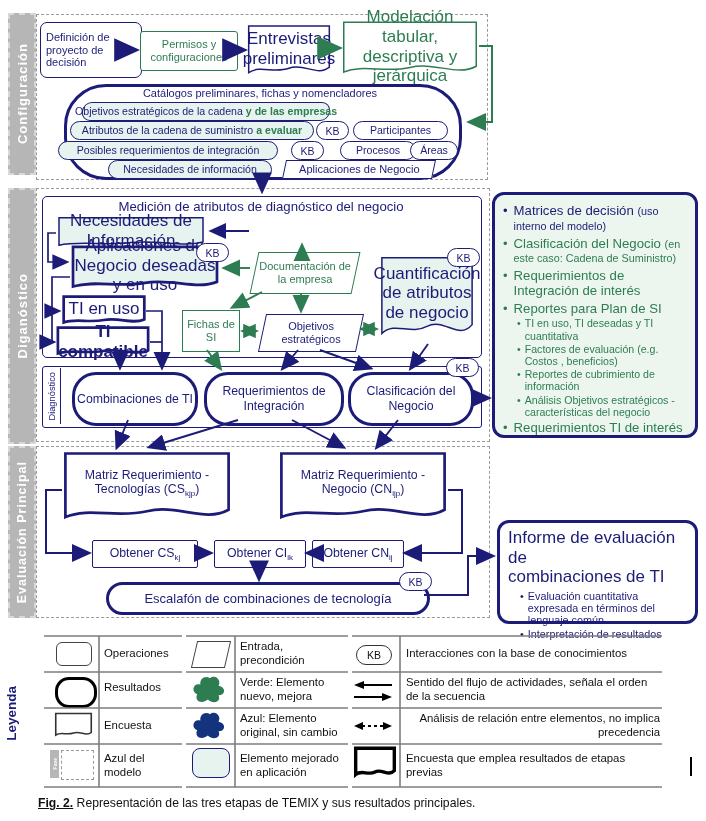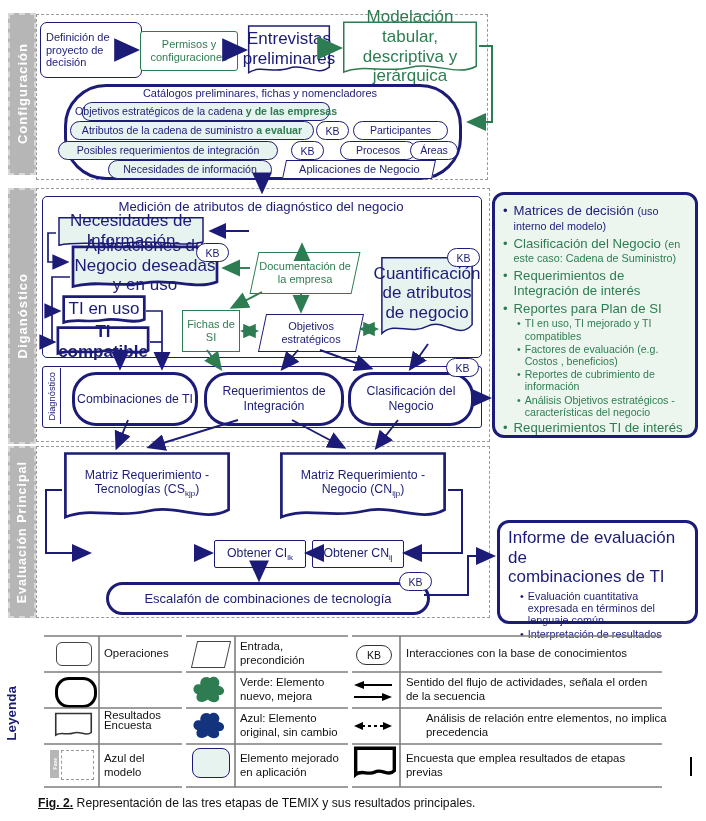--- a/index.html
+++ b/index.html
@@ -198,21 +198,21 @@
     <div class="sb-row green">
         <span class="sb-dot">•</span>
       <span class="sb-main">Requerimientos de Integración de interés</span>
       </div>
     <div class="sb-row green" style="margin-bottom:0;">
         <span class="sb-dot">•</span>
       <span class="sb-main">Reportes para Plan de SI</span>
       </div>
     <div class="sb-sub">
         <span>•</span>
-        <span>TI en uso, TI mejorado y TI compatibles</span>
+        <span>TI en uso, TI deseadas y TI cuantitativa</span>
       </div>
     <div class="sb-sub">
         <span>•</span>
         <span>Factores de evaluación  (e.g. Costos , beneficios)</span>
       </div>
     <div class="sb-sub">
         <span>•</span>
         <span>Reportes de cubrimiento de información</span>
       </div>
     <div class="sb-sub">
@@ -242,20 +242,23 @@
   <div class="shape" style="left:278px;top:452px;width:170px;height:74px;">
     <svg viewBox="0 0 100 100" preserveAspectRatio="none">
         <path class="doc-nt" d="M2,2 H98 V78 C84,96 68,70 50,80 C32,90 16,74 2,88 Z"></path>
       </svg>
     <span class="lbl navy" style="font-size:12.3px;bottom:12px;">
       <span><span>Matriz Requerimiento -</span><br>
       <span>Negocio (CN</span><sub>ijp</sub><span>)</span></span>
     </span>
   </div>
 
+  <div class="box" style="left:92px;top:540px;width:104px;height:26px;font-size:12.3px;border-radius:2px;">
+    <span><span>Obtener CS</span><sub>kj</sub></span>
+  </div>
   <div class="box" style="left:214px;top:540px;width:90px;height:26px;font-size:12.3px;border-radius:2px;">
     <span><span>Obtener CI</span><sub>ik</sub></span>
   </div>
   <div class="box" style="left:312px;top:540px;width:90px;height:26px;font-size:12.3px;border-radius:2px;">
     <span><span>Obtener CN</span><sub>ij</sub></span>
   </div>
 
   <div class="result" style="left:106px;top:582px;width:318px;height:27px;border-radius:999px;font-size:13px;">
     <span>Escalafón de combinaciones de tecnología</span>
   </div>
@@ -286,21 +289,21 @@
     <svg viewBox="0 0 100 100" preserveAspectRatio="none">
         <path d="M2,2 H98 V78 C84,96 68,70 50,80 C32,90 16,74 2,88 Z" fill="#fff" stroke="#333" stroke-width="1.6" vector-effect="non-scaling-stroke"></path>
       </svg>
   </div>
   <div class="abs" style="left:50px;top:750px;width:9px;height:28px;background:#b6b6b6;display:flex;align-items:center;justify-content:center;">
     <span style="writing-mode:vertical-rl;transform:rotate(180deg);font-size:5px;color:#fff;font-weight:bold;">Fase</span>
   </div>
   <div class="abs" style="left:61px;top:750px;width:31px;height:28px;border:1px dashed #999;"></div>
 
   <div class="leg-txt" style="left:104px;top:636px;width:78px;height:36px;">Operaciones</div>
-  <div class="leg-txt" style="left:104px;top:700px;width:78px;height:32px;">Resultados</div>
+  <div class="leg-txt" style="left:104px;top:672px;width:78px;height:32px;">Resultados</div>
   <div class="leg-txt" style="left:104px;top:708px;width:78px;height:36px;">Encuesta</div>
   <div class="leg-txt" style="left:104px;top:744px;width:78px;height:43px;">Azul del modelo</div>
 
   <div class="abs" style="left:194px;top:641px;width:32px;height:25px;border:1.5px solid #444;transform:skewX(-13deg);"></div>
   <div class="shape" style="left:188px;top:675px;width:44px;height:32px;">
     <svg viewBox="0 0 36 30">
         <path d="M18,3 C23,-1 29,5 26,10 C33,11 33,19 26,19 C29,25 21,28 16,23 C10,28 3,24 6,18 C0,16 2,7 9,9 C8,3 14,0 18,3 Z" fill="#2e7d52"></path>
       </svg>
   </div>
   <div class="shape" style="left:188px;top:711px;width:44px;height:32px;">
@@ -332,21 +335,21 @@
     </svg>
   </div>
   <div class="shape" style="left:354px;top:747px;width:42px;height:32px;">
     <svg viewBox="0 0 100 100" preserveAspectRatio="none">
         <path d="M4,4 H96 V74 C82,94 66,66 50,78 C34,90 18,70 4,86 Z" fill="#fff" stroke="#000" stroke-width="3.4" vector-effect="non-scaling-stroke"></path>
       </svg>
   </div>
 
   <div class="leg-txt" style="left:406px;top:636px;width:254px;height:36px;">Interacciones con la base de conocimientos</div>
   <div class="leg-txt" style="left:406px;top:672px;width:254px;height:36px;">Sentido del flujo de actividades, señala el orden de la secuencia</div>
-  <div class="leg-txt" style="left:426px;top:708px;width:254px;height:36px;">Análisis de relación entre elementos, no implica precedencia</div>
+  <div class="leg-txt" style="left:406px;top:708px;width:254px;height:36px;text-align:right;">Análisis de relación entre elementos, no implica precedencia</div>
   <div class="leg-txt" style="left:406px;top:744px;width:254px;height:43px;">Encuesta que emplea resultados de etapas previas</div>
 
   <div class="abs" style="left:690px;top:757px;width:2px;height:19px;background:#000;"></div>
 
   <div class="cap" style="left:38px;top:796px;">
     <span style="font-weight:bold;text-decoration:underline;">Fig. 2.</span><span> Representación de las tres etapas de TEMIX y sus resultados principales.</span>
   </div>
 
   <svg class="overlay">
     <defs>

